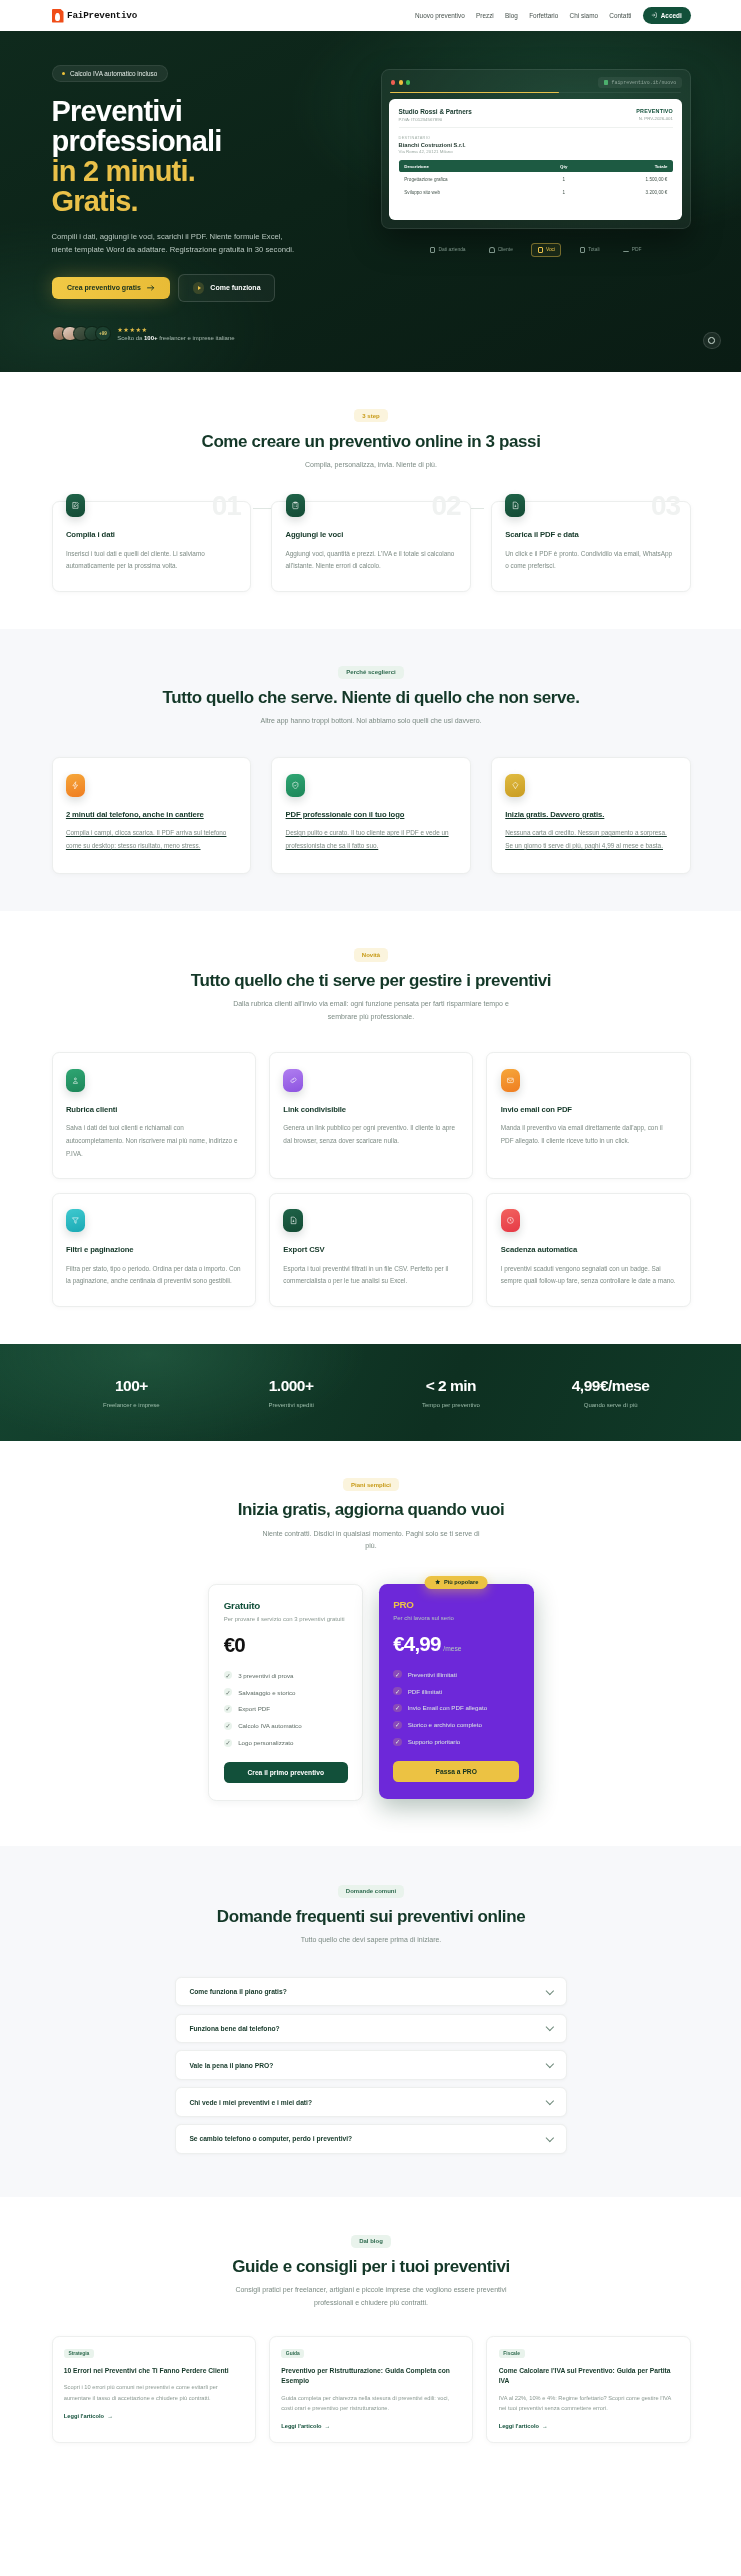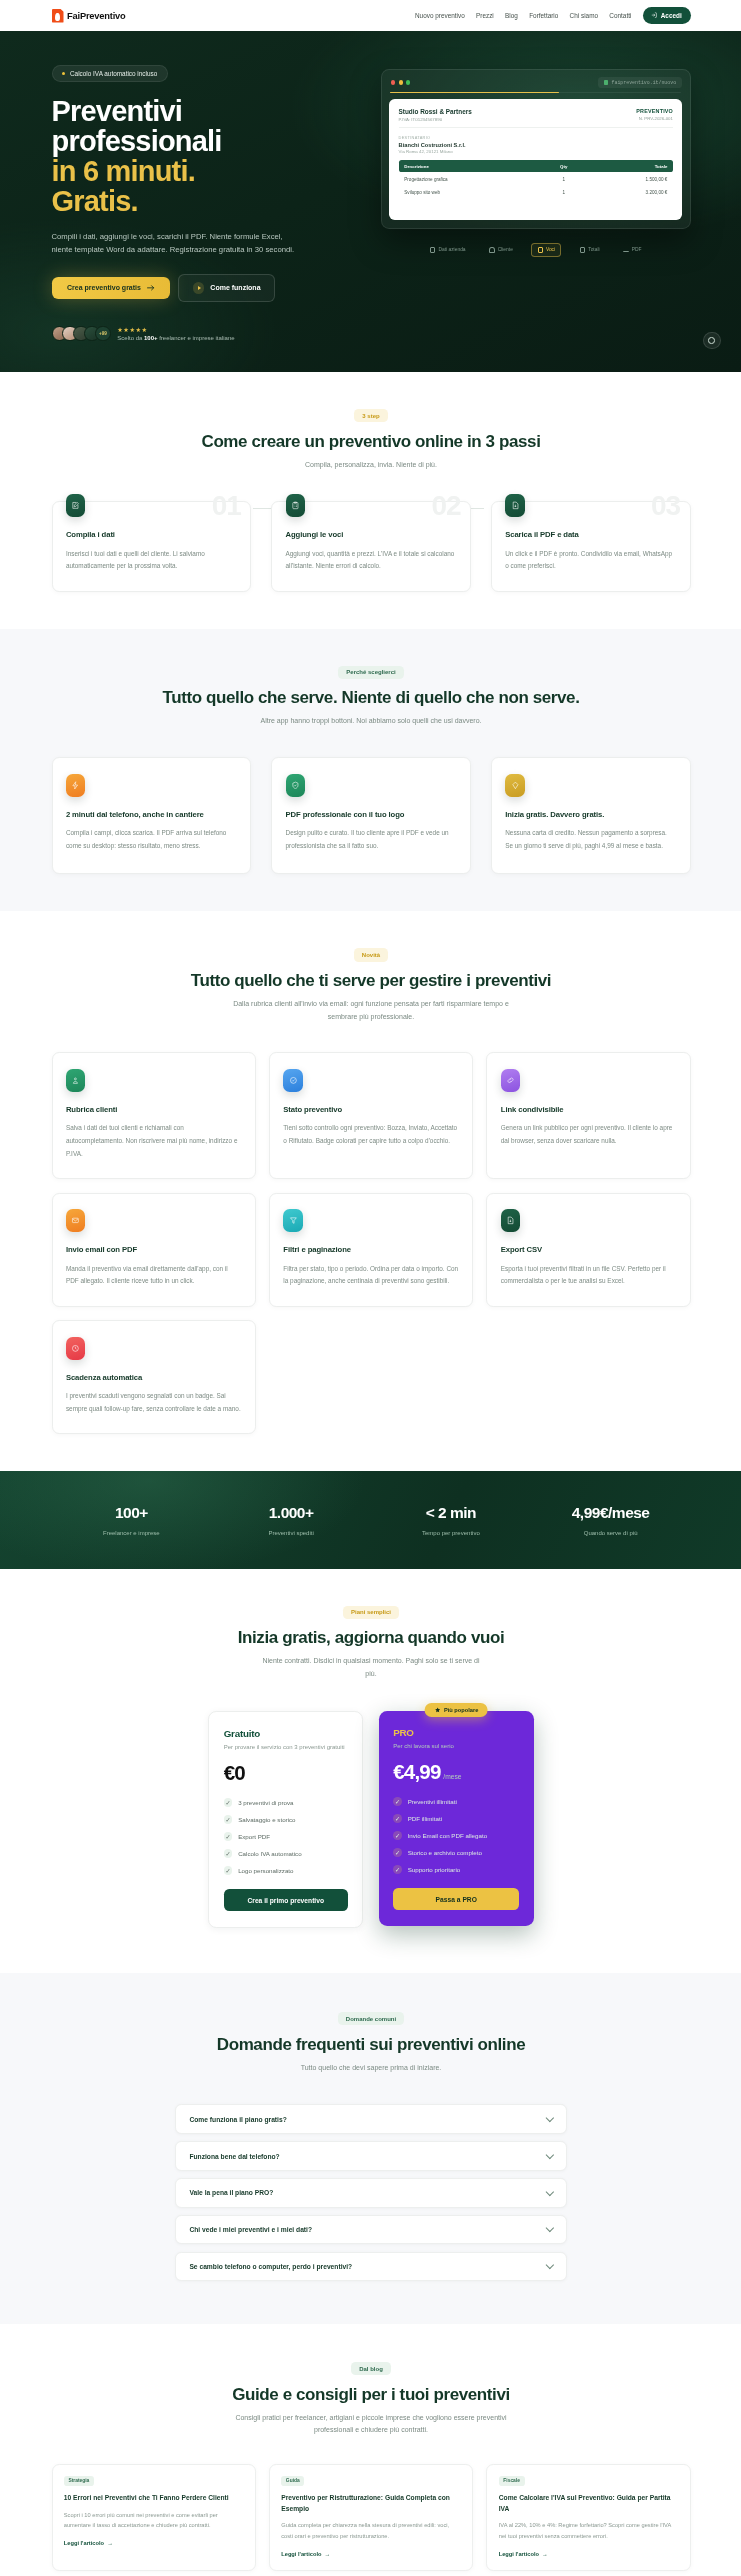--- a/index.html
+++ b/index.html
@@ -13,21 +13,21 @@
   .wrap{width:639px;margin:0 auto;}
 
   
   header.site-header{height:31px;background:#fff;display:flex;align-items:center;}
   .hdr-inner{width:639px;margin:0 auto;display:flex;align-items:center;justify-content:space-between;}
   .logo{display:flex;align-items:center;gap:3.6px;}
   .logo-mark{width:12px;height:14px;background:#f04d18;border-radius:1px;position:relative;
     clip-path:polygon(0 0,72% 0,100% 24%,100% 100%,0 100%);display:flex;align-items:flex-end;justify-content:center;}
   .logo-flame{width:4.6px;height:8.2px;background:#fff;border-radius:50% 50% 45% 45%/60% 60% 40% 40%;margin-bottom:1.5px;
     transform:rotate(0deg);}
-  .logo-text{font-size:9.3px;font-weight:700;letter-spacing:-0.2px;color:#111;}
+  .logo-text{font-size:9.3px;font-weight:700;letter-spacing:-0.2px;color:#111;font-family:Liberation Mono, monospace;}
   nav.main-nav{display:flex;align-items:center;gap:11.3px;}
   nav.main-nav a{font-size:6.4px;color:#46514c;text-decoration:none;}
   .btn-accedi{background:#12503a;color:#fff;font-size:6.4px;font-weight:600;border:none;border-radius:515px;
     padding:4.6px 8.8px;display:flex;align-items:center;gap:3.1px;cursor:pointer;}
   .btn-accedi svg{width:6.2px;height:6.2px;}
 
   
   .hero{background:
       radial-gradient(464px 216px at 78% 22%, rgba(32,90,64,.55), transparent 62%),
       radial-gradient(361px 185px at 8% 88%, rgba(28,72,52,.45), transparent 60%),
@@ -127,21 +127,21 @@
   .ic-purple{background:linear-gradient(165deg,#b07ef0,#8c53e0);}
   .ic-teal{background:linear-gradient(165deg,#3fc9cf,#1aa9b4);}
   .ic-pink{background:linear-gradient(165deg,#f56aa4,#ec4b8e);}
   .ic-red{background:linear-gradient(165deg,#f2635f,#e63946);}
   h3.card-title{font-size:7.7px;font-weight:800;color:#143828;margin-top:13.4px;letter-spacing:-0.1px;}
   p.card-body{font-size:6.4px;line-height:2.0;color:#7d8b84;margin-top:8.2px;}
   .connector{position:absolute;top:7.2px;height:0.5px;background:#dfe6e2;width:20.6px;}
 
   
   .sec-light{background:#f7f8fa;}
-  .cards3.tight .card{padding:15.5px 13.4px 20.6px;}
+  .cards3.tight .card{padding:15.5px 13.4px 20.6px;text-decoration:underline;}
 
   .cards-grid{display:grid;grid-template-columns:repeat(3,1fr);gap:13.4px;margin-top:29px;}
 
   
   .stats{background:
       radial-gradient(361px 155px at 20% 10%, rgba(46,110,80,.45), transparent 60%),
       linear-gradient(115deg,#14432f,#0e3021 60%,#103a28);
     padding:33px 0;}
   .stats-grid{display:grid;grid-template-columns:repeat(4,1fr);text-align:center;}
   .stat-v{font-size:15.5px;font-weight:800;color:#fff;letter-spacing:-0.5px;}
@@ -222,21 +222,21 @@
 <section class="hero" style="">
   <div class="hero-inner">
     <div class="hero-left">
       <div class="pill">
         <span class="pill-dot"></span>
         <span>Calcolo IVA automatico incluso</span>
       </div>
       <h1 class="hero-title">
         <span>Preventivi</span><br>
         <span>professionali</span><br>
-        <span class="accent">in 6 minuti.</span><br>
+        <span class="accent">in 2 minuti.</span><br>
         <span class="accent">Gratis.</span>
       </h1>
       <p class="hero-sub">Compili i dati, aggiungi le voci, scarichi il PDF. Niente formule Excel, niente template Word da adattare. Registrazione gratuita in 30 secondi.</p>
       <div class="hero-cta">
         <button class="btn-gold">
           <span>Crea preventivo gratis</span>
           <svg width="7.7" height="5.7" viewBox="0 0 16 12">
               <path d="M1 6h13M9.5 1.5L14 6l-4.5 4.5" stroke="#14301f" stroke-width="1.8" fill="none" stroke-linecap="round"></path>
             </svg>
         </button>
@@ -447,30 +447,20 @@
         <span class="icon-sq ic-emerald">
             <svg viewBox="0 0 24 24">
               <circle cx="12" cy="8" r="2.6"></circle>
               <path d="M6.5 20c.6-3.4 2.8-5.2 5.5-5.2s4.9 1.8 5.5 5.2z"></path>
             </svg>
           </span>
         <h3 class="card-title">Rubrica clienti</h3>
         <p class="card-body">Salva i dati dei tuoi clienti e richiamali con autocompletamento. Non riscrivere mai più nome, indirizzo e P.IVA.</p>
       </div>
       <div class="card">
-        <span class="icon-sq ic-blue">
-            <svg viewBox="0 0 24 24">
-              <circle cx="12" cy="12" r="8"></circle>
-              <path d="M8.6 12l2.3 2.4 4.5-4.8"></path>
-            </svg>
-          </span>
-        <h3 class="card-title">Stato preventivo</h3>
-        <p class="card-body">Tieni sotto controllo ogni preventivo: Bozza, Inviato, Accettato o Rifiutato. Badge colorati per capire tutto a colpo d'occhio.</p>
-      </div>
-      <div class="card">
         <span class="icon-sq ic-purple">
             <svg viewBox="0 0 24 24">
               <path d="M10 14a4 4 0 0 0 6 .5l2-2a4 4 0 0 0-5.7-5.7l-1 1"></path>
               <path d="M14 10a4 4 0 0 0-6-.5l-2 2A4 4 0 0 0 11.7 17l1-1"></path>
             </svg>
           </span>
         <h3 class="card-title">Link condivisibile</h3>
         <p class="card-body">Genera un link pubblico per ogni preventivo. Il cliente lo apre dal browser, senza dover scaricare nulla.</p>
       </div>
       <div class="card">

